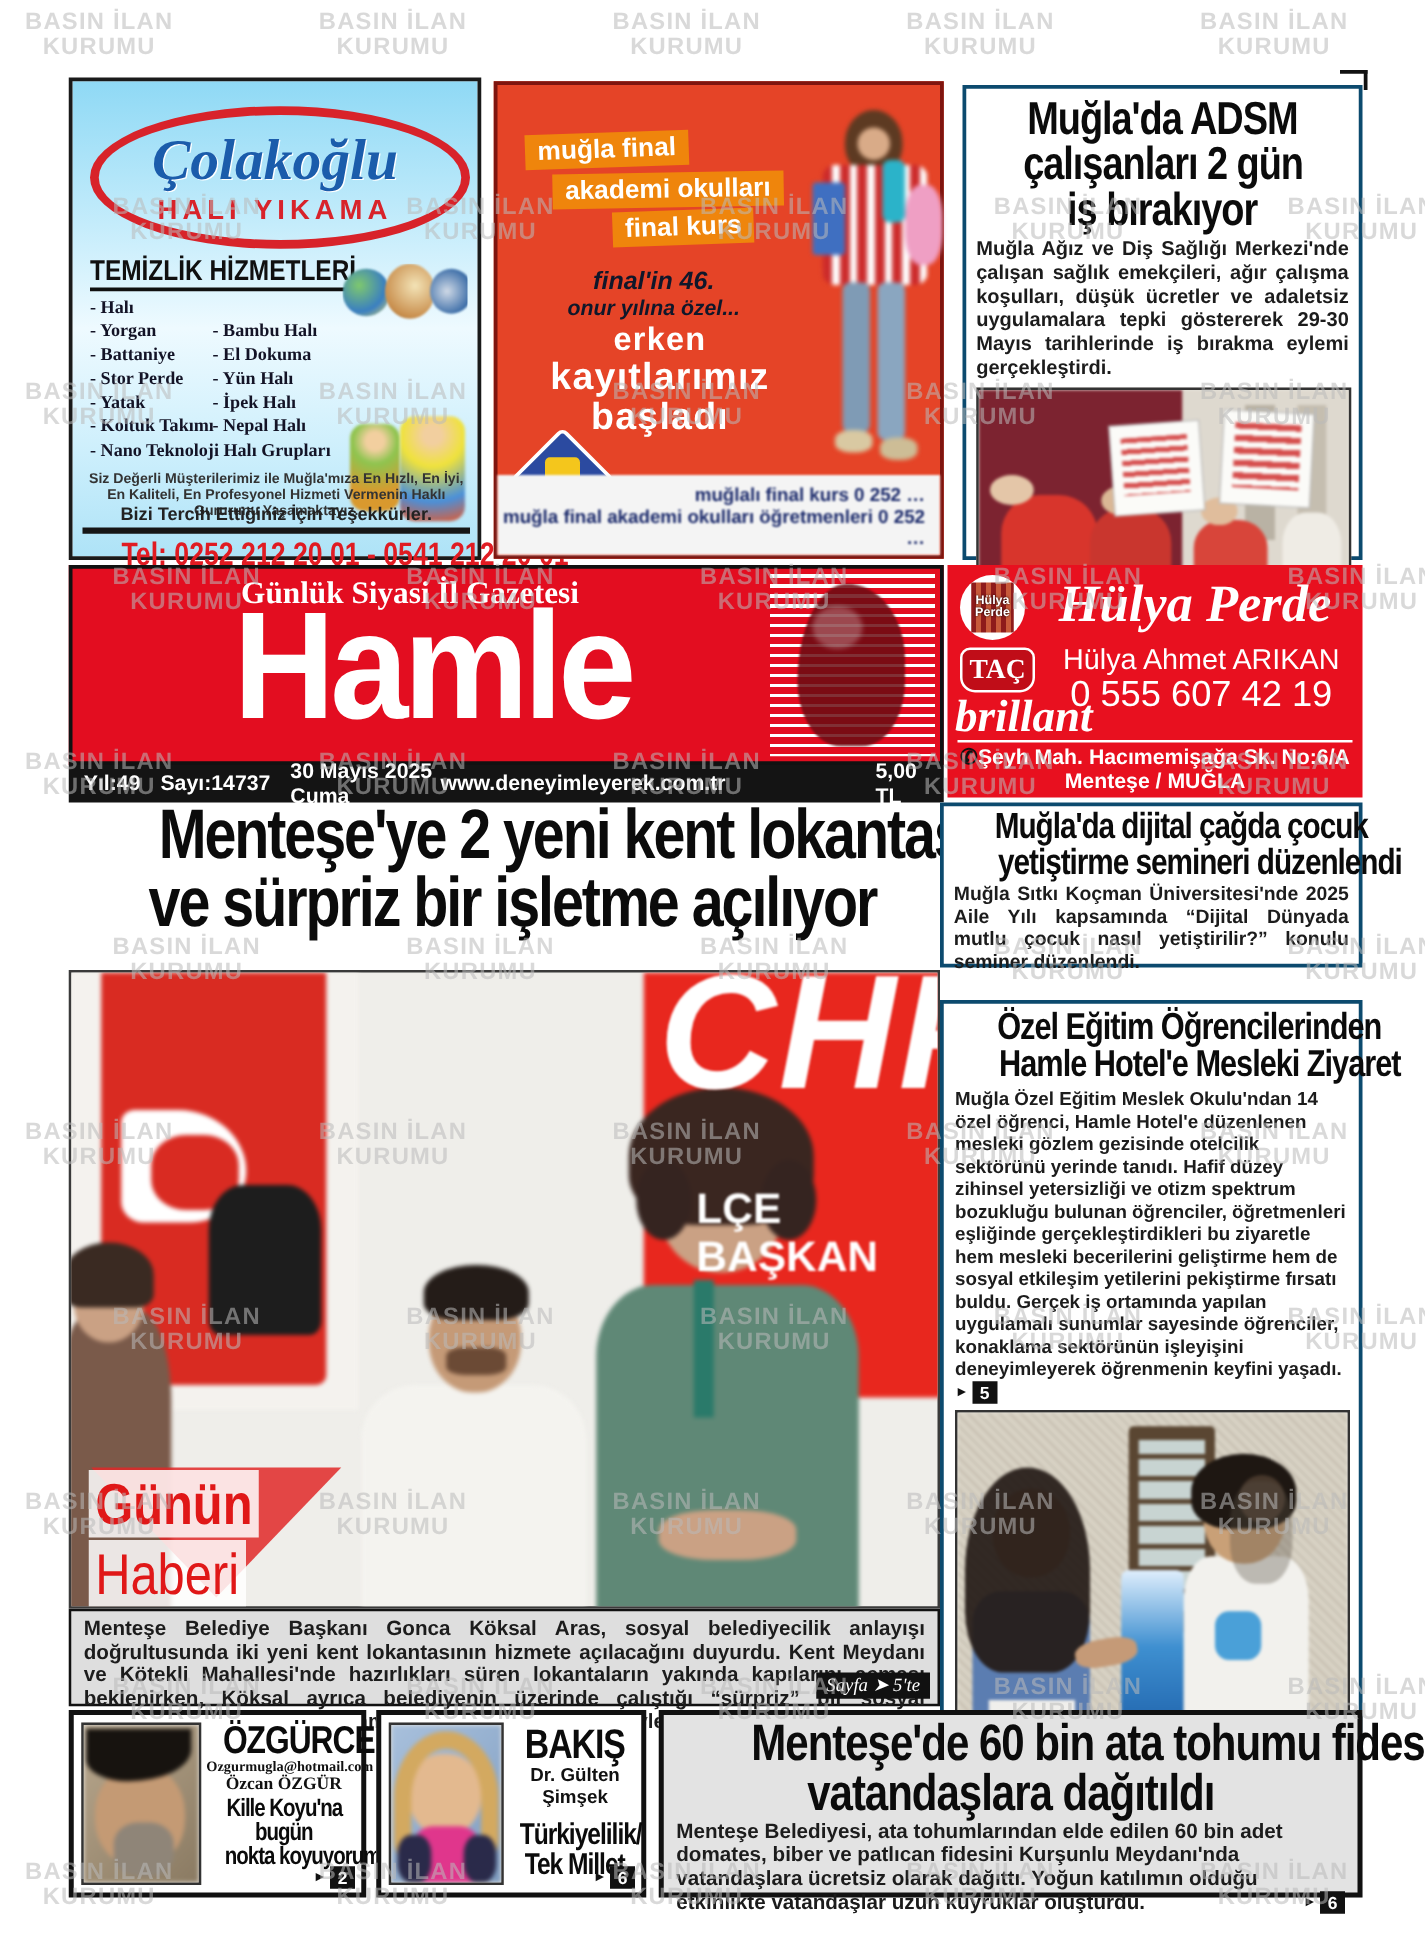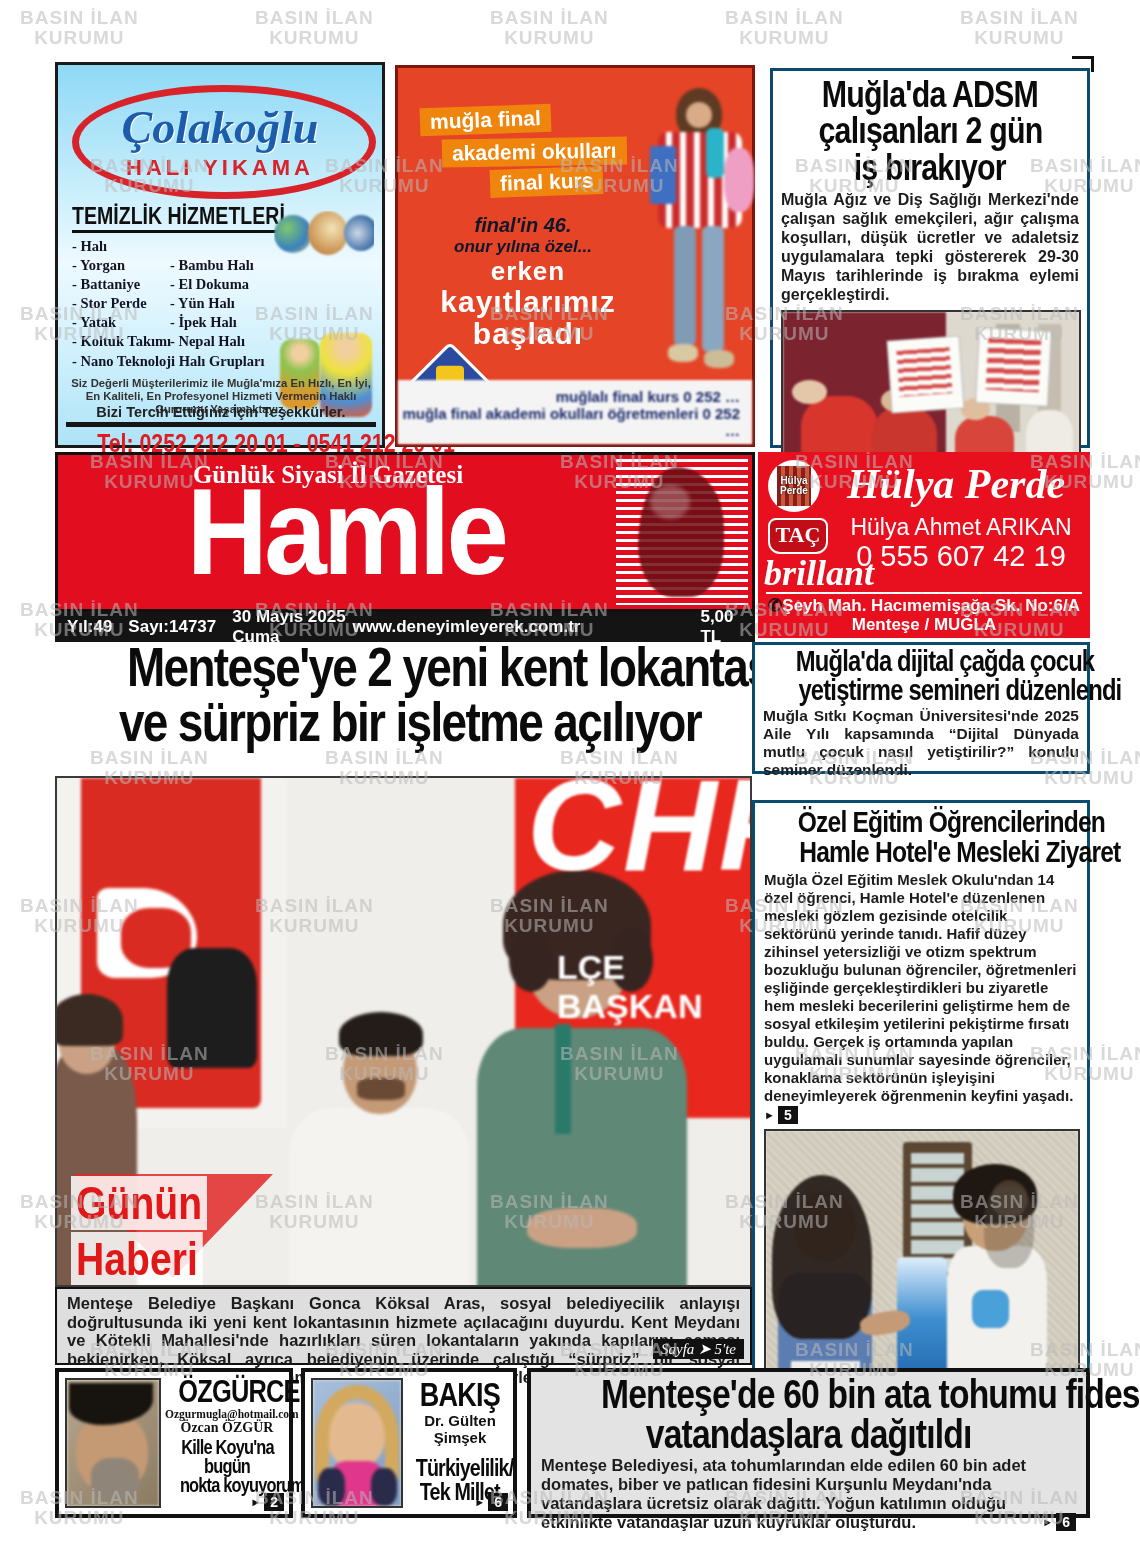--- a/index.html
+++ b/index.html
@@ -239,21 +239,21 @@
     </div>
 
     <div class="abs" style="left:470px;top:-28px;color:#fff;font-weight:bold;font-size:130px;font-style:italic;letter-spacing:2px;filter:blur(.8px);">CHP</div>
     <div class="abs" style="left:500px;top:170px;color:#fff;font-weight:bold;font-size:34px;filter:blur(.8px);">LÇE BAŞKAN</div>
 
     <div class="abs" style="left:6px;top:396px;width:230px;height:110px;">
       <div class="abs" style="left:10px;top:0;width:0;height:0;border-left:100px solid transparent;border-right:100px solid transparent;border-top:104px solid rgba(224,40,40,.85);"></div>
       <div class="abs" style="left:8px;top:2px;color:#e01818;font-weight:bold;">
         <span class="condL" style="font-size:46px;background:rgba(255,255,255,.85);padding:0 6px;">Günün</span>
       </div>
-      <div class="abs" style="left:8px;top:58px;color:#e01818;font-weight:bold;">
+      <div class="abs" style="left:8px;top:58px;color:#e01818;font-weight:normal;">
         <span class="condL" style="font-size:46px;background:rgba(255,255,255,.85);padding:0 6px;">Haberi</span>
       </div>
     </div>
   </div>
 
   <div class="abs" style="left:55px;top:1287px;width:697px;height:78px;background:#dedede;border:2px solid #111;box-sizing:border-box;padding:5px 10px;">
     <span class="body-text" style="font-size:16.5px;line-height:18.5px;display:block;">Menteşe Belediye Başkanı Gonca Köksal Aras, sosyal belediyecilik anlayışı doğrultusunda iki yeni kent lokantasının hizmete açılacağını duyurdu. Kent Meydanı ve Kötekli Mahallesi'nde hazırlıkları süren lokantaların yakında kapılarını açması beklenirken, Köksal ayrıca belediyenin üzerinde çalıştığı “sürpriz” bir sosyal işletmenin de çok yakında kamuoyuna açıklanacağını söyledi.</span>
     <span class="abs cap-badge" style="right:6px;bottom:4px;">
       <span>Sayfa</span> <span>➤</span> <span>5'te</span>
     </span>

